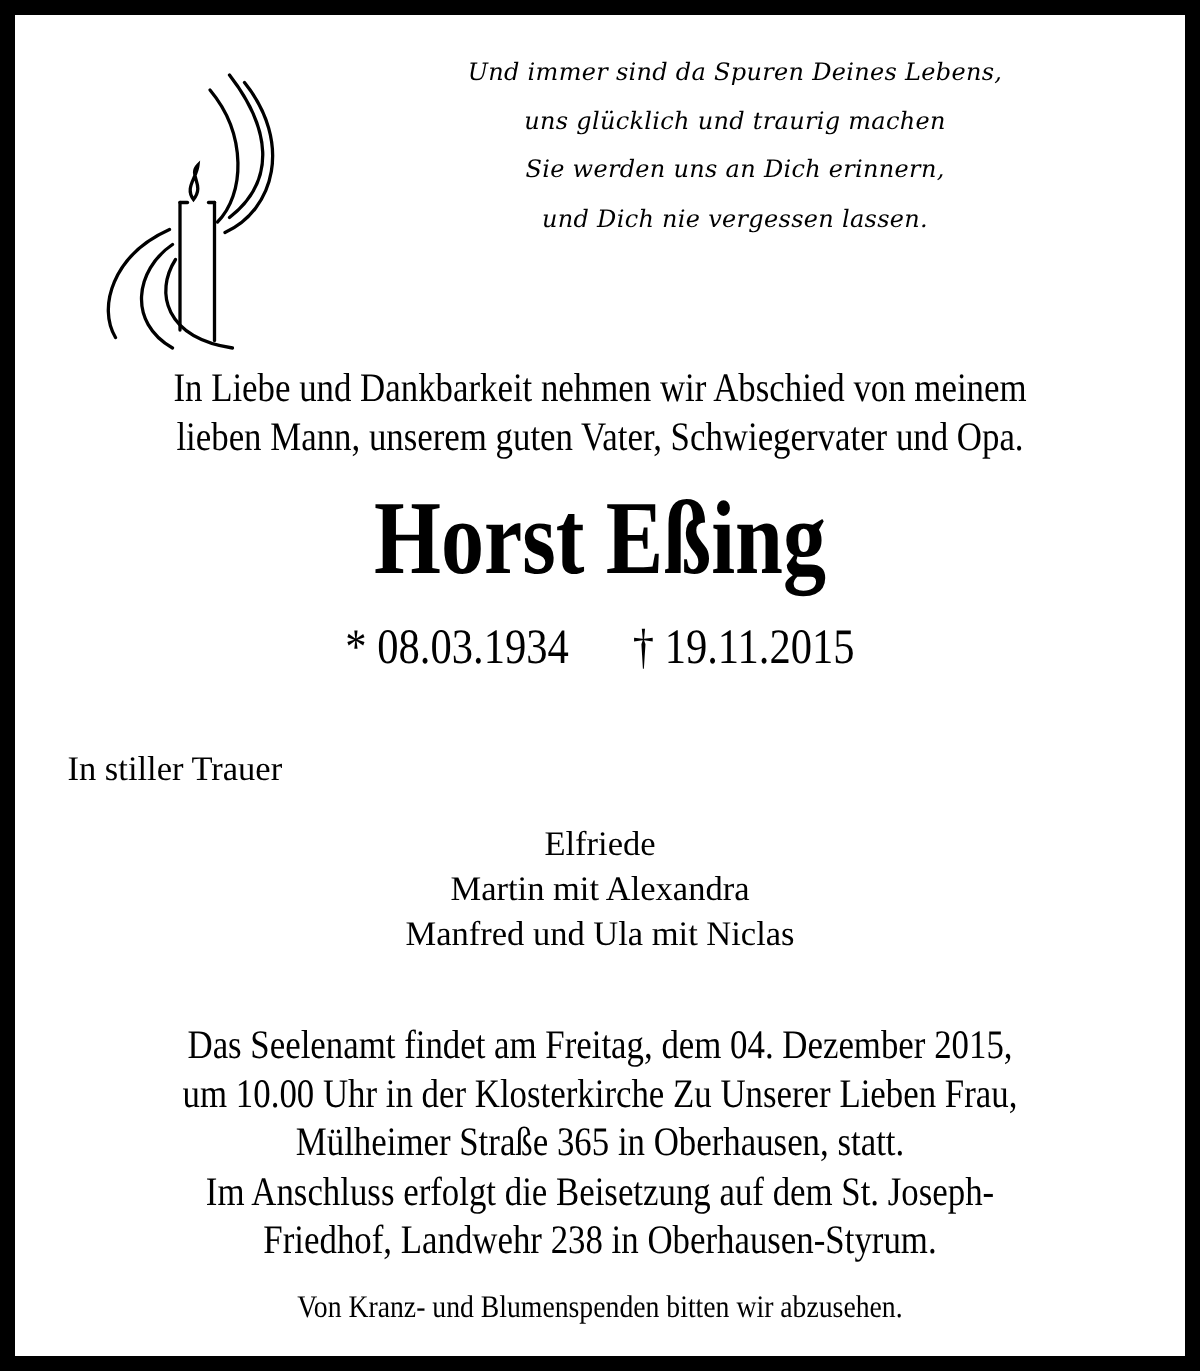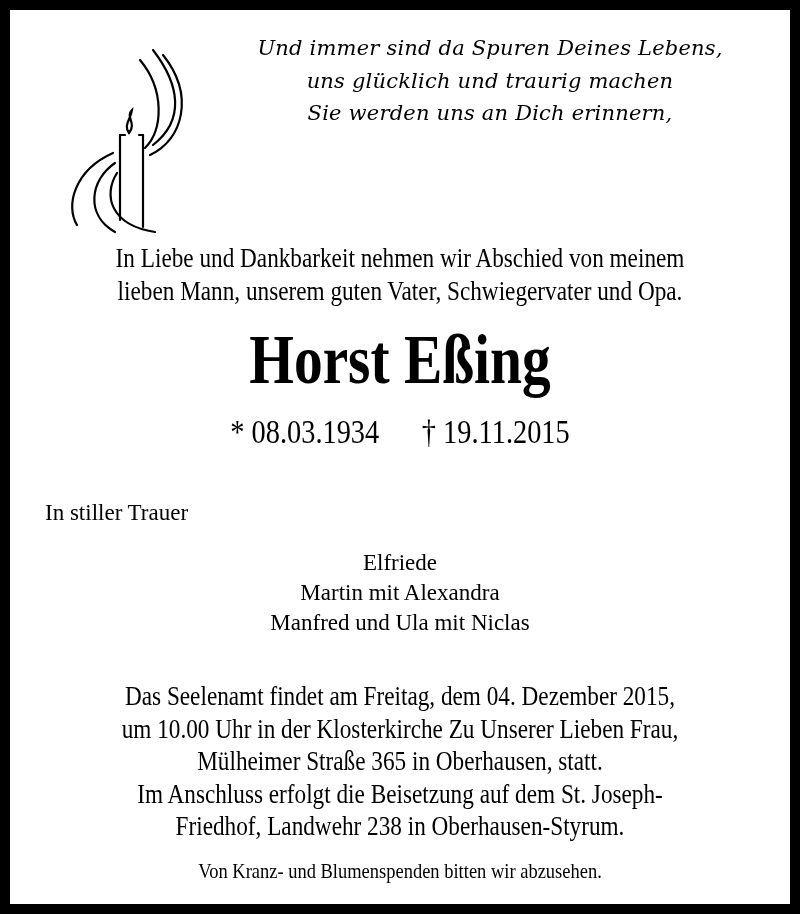--- a/index.html
+++ b/index.html
@@ -6,21 +6,21 @@
     body { width: 800px; height: 914px; position: relative; overflow: hidden; }
     .frame {
       position: absolute; left: 10px; top: 10px; width: 780px; height: 894px;
       background: #fff; color: #000;
       font-family: "Liberation Serif", serif;
     }
     .candle { position: absolute; left: 55px; top: 35px; width: 130px; height: 190px; }
     .poem {
       position: absolute; left: 190px; top: 22px; width: 580px;
       text-align: center; font-family: "DejaVu Serif", serif; font-style: italic;
-      font-size: 21px; line-height: 32.5px; letter-spacing: 0.2px;
+      font-size: 16px; line-height: 32.5px; letter-spacing: 0.2px;
     }
     .intro {
       position: absolute; left: 0; top: 232px; width: 780px; text-align: center;
       font-size: 27px; line-height: 33px; transform: scaleX(0.86); transform-origin: center;
     }
     .name {
       position: absolute; left: 0; top: 310px; width: 780px; text-align: center;
       font-size: 70px; font-weight: bold; line-height: 80px;
       transform: scaleX(0.82); transform-origin: center;
     }
@@ -62,20 +62,21 @@
 
     <path d="M48 108 C10 125 0 160 12 180"></path>
     <path d="M50 118 C25 135 20 170 50 187"></path>
     <path d="M52 128 C38 150 45 180 90 187"></path>
   </svg>
 
   <div class="poem">
     <div>Und immer sind da Spuren Deines Lebens,</div>
     <div>uns glücklich und traurig machen</div>
     <div>Sie werden uns an Dich erinnern,</div>
+    <div>und Dich nie vergessen lassen.</div>
   </div>
 
   <div class="intro">
     <div>In Liebe und Dankbarkeit nehmen wir Abschied von meinem</div>
     <div>lieben Mann, unserem guten Vater, Schwiegervater und Opa.</div>
   </div>
 
   <div class="name">Horst Eßing</div>
 
   <div class="dates"><span>* 08.03.1934</span><span>      </span><span>† 19.11.2015</span></div>

